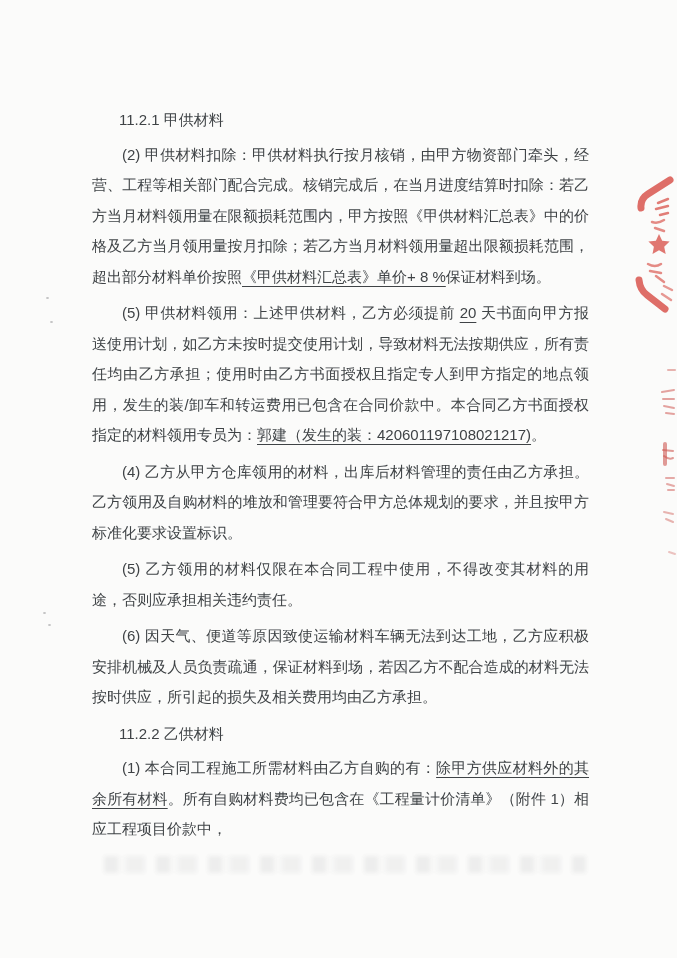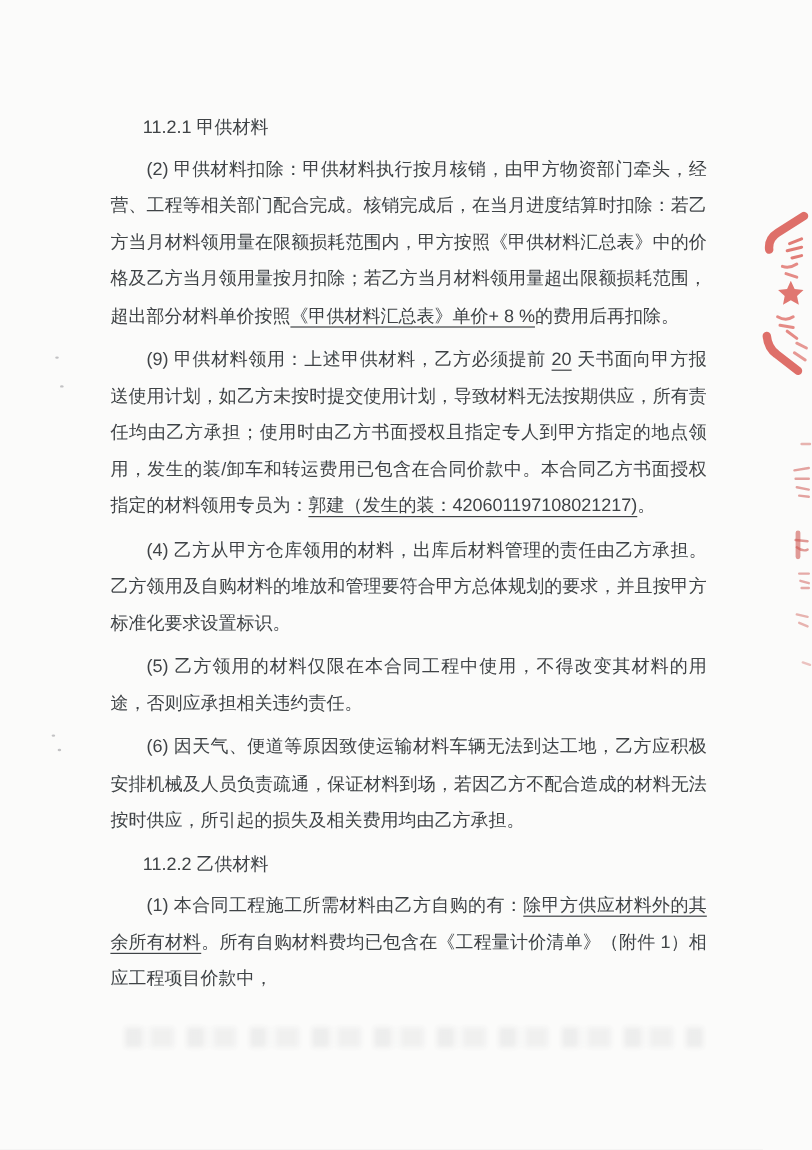--- a/index.html
+++ b/index.html
@@ -14,21 +14,21 @@
     font-family:"Liberation Sans",sans-serif;
   }
   .page{
     position:relative;
     width:677px;height:958px;
     background:var(--page-bg);
     overflow:hidden;
   }
   .doc-body{
     position:absolute;
-    left:92px;top:92px;width:497px;
+    left:92px;top:105px;width:497px;
     color:var(--text-color);
     font-size:15px;
     line-height:30.5px;
     text-align:justify;
     word-break:break-all;
   }
   .doc-body p{margin:0 0 6px 0;}
   .doc-body p.heading{text-indent:27px;margin-bottom:4px;}
   .doc-body p.para{text-indent:30px;}
   .u{
@@ -65,22 +65,22 @@
     background:rgba(90,90,95,0.35);
   }
 </style>
 </head>
 <body>
 
 <div class="page">
 
   <div class="doc-body">
       <p class="heading"><span>11.2.1 甲供材料</span></p>
-      <p class="para"><span>(2) 甲供材料扣除：甲供材料执行按月核销，由甲方物资部门牵头，经营、工程等相关部门配合完成。核销完成后，在当月进度结算时扣除：若乙方当月材料领用量在限额损耗范围内，甲方按照《甲供材料汇总表》中的价格及乙方当月领用量按月扣除；若乙方当月材料领用量超出限额损耗范围，超出部分材料单价按照</span><span class="u">《甲供材料汇总表》单价+ 8 %</span><span>的费用后再扣除。</span></p>
-      <p class="para"><span>(9) 甲供材料领用：上述甲供材料，乙方必须提前 </span><span class="u">20</span><span> 天书面向甲方报送使用计划，如乙方未按时提交使用计划，导致材料无法按期供应，所有责任均由乙方承担；使用时由乙方书面授权且指定专人到甲方指定的地点领用，发生的装/卸车和转运费用已包含在合同价款中。本合同乙方书面授权指定的材料领用专员为：</span><span class="u">郭建（发生的装：420601197108021217)</span><span>。</span></p>
+      <p class="para"><span>(2) 甲供材料扣除：甲供材料执行按月核销，由甲方物资部门牵头，经营、工程等相关部门配合完成。核销完成后，在当月进度结算时扣除：若乙方当月材料领用量在限额损耗范围内，甲方按照《甲供材料汇总表》中的价格及乙方当月领用量按月扣除；若乙方当月材料领用量超出限额损耗范围，超出部分材料单价按照</span><span class="u">《甲供材料汇总表》单价+ 8 %</span><span>保证材料到场。</span></p>
+      <p class="para"><span>(5) 甲供材料领用：上述甲供材料，乙方必须提前 </span><span class="u">20</span><span> 天书面向甲方报送使用计划，如乙方未按时提交使用计划，导致材料无法按期供应，所有责任均由乙方承担；使用时由乙方书面授权且指定专人到甲方指定的地点领用，发生的装/卸车和转运费用已包含在合同价款中。本合同乙方书面授权指定的材料领用专员为：</span><span class="u">郭建（发生的装：420601197108021217)</span><span>。</span></p>
       <p class="para"><span>(4) 乙方从甲方仓库领用的材料，出库后材料管理的责任由乙方承担。乙方领用及自购材料的堆放和管理要符合甲方总体规划的要求，并且按甲方标准化要求设置标识。</span></p>
       <p class="para"><span>(5) 乙方领用的材料仅限在本合同工程中使用，不得改变其材料的用途，否则应承担相关违约责任。</span></p>
       <p class="para"><span>(6) 因天气、便道等原因致使运输材料车辆无法到达工地，乙方应积极安排机械及人员负责疏通，保证材料到场，若因乙方不配合造成的材料无法按时供应，所引起的损失及相关费用均由乙方承担。</span></p>
       <p class="heading"><span>11.2.2 乙供材料</span></p>
       <p class="para"><span>(1) 本合同工程施工所需材料由乙方自购的有：</span><span class="u">除甲方供应材料外的其余所有材料</span><span>。所有自购材料费均已包含在《工程量计价清单》（附件 1）相应工程项目价款中，</span></p>
     </div>
 
   <svg class="seal" viewBox="0 0 45 140" xmlns="http://www.w3.org/2000/svg">
     <g stroke="#d9564f" fill="none" stroke-linecap="round" opacity="0.85">
 

